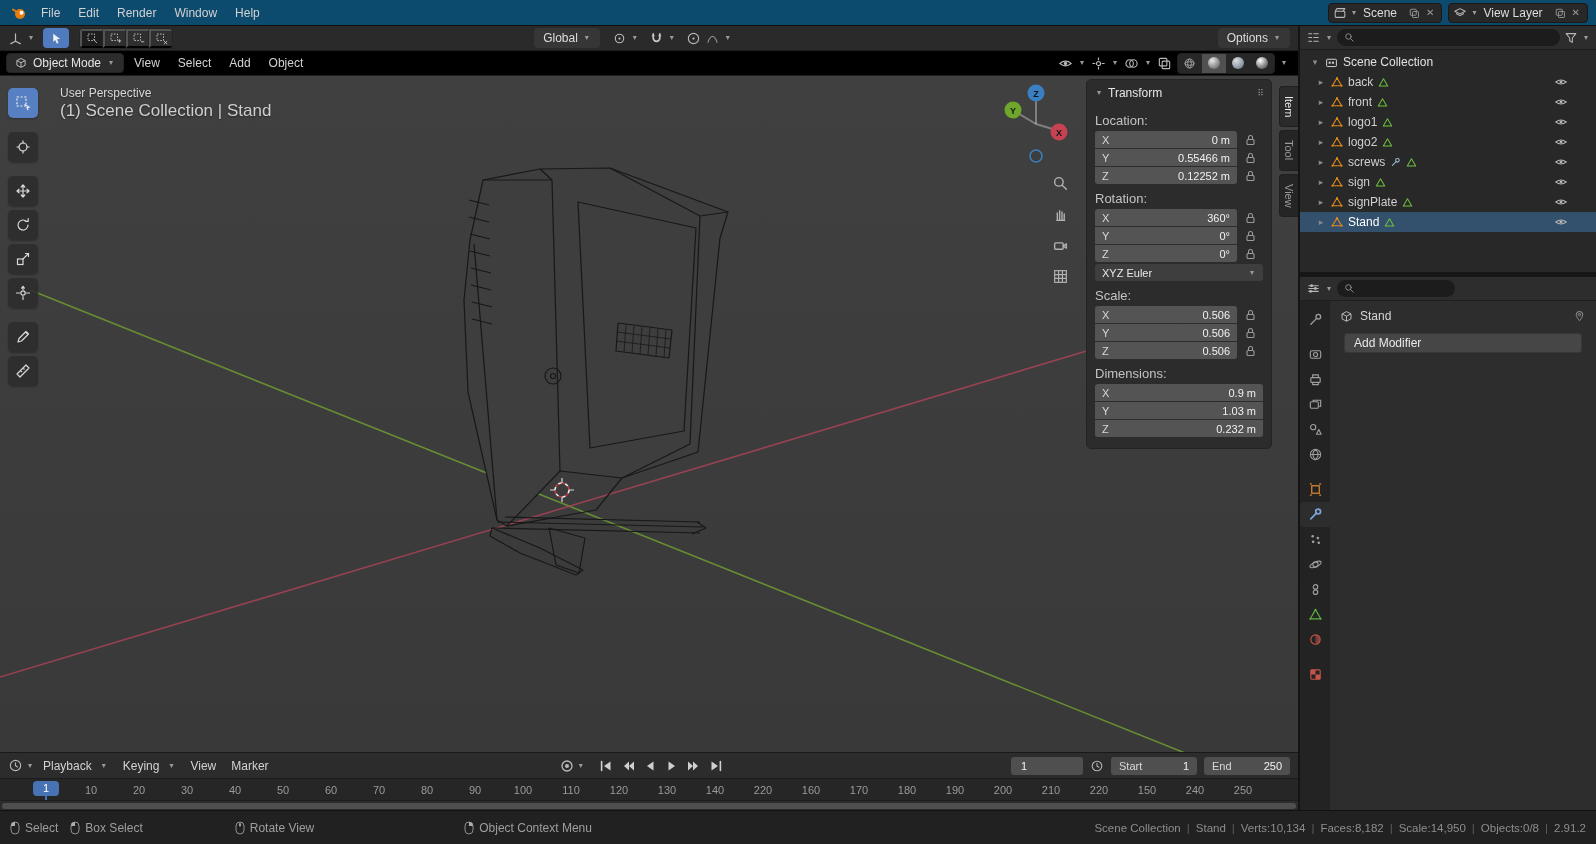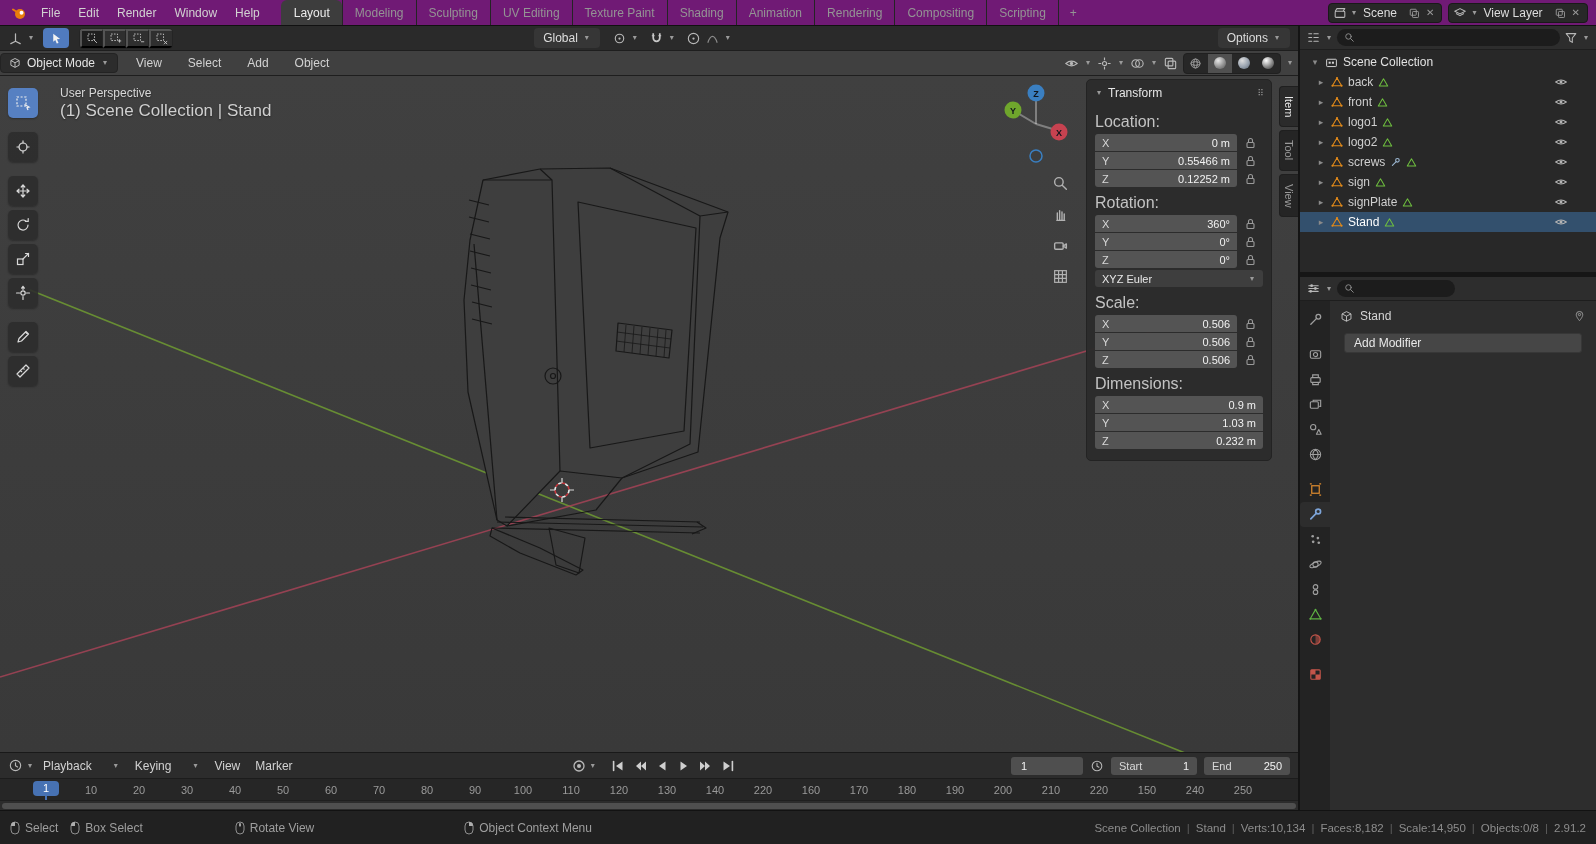--- a/index.html
+++ b/index.html
@@ -4,21 +4,21 @@
 <style>
 *{box-sizing:border-box;margin:0;padding:0}
 html,body{width:1596px;height:844px;overflow:hidden}
 body{font-family:"Liberation Sans","DejaVu Sans",sans-serif;font-size:12px;color:#cfcfcf;background:#1d1d1d;cursor:default}
 .app{display:flex;flex-direction:column;width:100%;height:100%}
 .ic{display:inline-flex;align-items:center;justify-content:center;flex:none}
 .ic svg{display:block}
 .chev{font-size:8px;color:#9a9a9a;line-height:1;margin:0 2px;flex:none}
 
 
-.topbar{height:26px;display:flex;align-items:stretch;background:#701a75;border-bottom:1px solid #111;padding-left:6px}
+.topbar{height:26px;display:flex;align-items:stretch;background:#0c4a6e;border-bottom:1px solid #111;padding-left:6px}
 .logo{width:26px;display:flex;align-items:center;justify-content:center}
 .menu-item{display:flex;align-items:center;padding:0 9px;color:#d2d2d2}
 .workspaces{display:flex;margin-left:12px}
 .ws-tab{display:flex;align-items:center;padding:0 12px;color:#949494;border-left:1px solid #242424}
 .ws-tab.active{background:#3d3d3d;color:#ececec;border-radius:6px 6px 0 0;border-left-color:transparent}
 .ws-add{display:flex;align-items:center;padding:0 11px;color:#949494;border-left:1px solid #242424}
 .topbar-right{margin-left:auto;display:flex;align-items:center;gap:6px;padding-right:8px}
 .selector{display:flex;align-items:center;height:20px;background:#282828;border:1px solid #191919;border-radius:4px;padding:0 4px;gap:3px}
 .sel-label{color:#dddddd;padding:0 8px 0 2px;white-space:nowrap}
 .mini-x{color:#9a9a9a;font-size:10px;padding:0 3px}
@@ -32,21 +32,21 @@
 .toolsettings{height:25px;background:#2a2a2a;border-bottom:1px solid #1e1e1e;display:flex;align-items:center;padding:0 8px;gap:4px}
 .active-tool{width:26px;height:20px;background:#507bbf;border:none;border-radius:4px;display:flex;align-items:center;justify-content:center;margin-left:4px}
 .segmented{display:flex;background:#2f2f2f;border-radius:4px;overflow:hidden;margin-left:6px;border:1px solid #242424}
 .seg-btn{width:23px;height:19px;display:flex;align-items:center;justify-content:center;border-right:1px solid #242424;background:transparent}
 .seg-btn:last-child{border-right:none}
 .seg-btn.active{background:#1e1e1e}
 .sp1{flex:.85}.sp2{flex:1.15}
 .pill{display:flex;align-items:center;height:20px;background:#363636;border-radius:4px;padding:0 9px;gap:5px;color:#dddddd;white-space:nowrap}
 
 
-.vp-header{height:25px;background:#404040;border-bottom:1px solid #1e1e1e;display:flex;align-items:center;padding:0 0;gap:10px}
+.vp-header{height:25px;background:#000000;border-bottom:1px solid #1e1e1e;display:flex;align-items:center;padding:0 6px;gap:2px}
 .mode-btn{display:flex;align-items:center;height:20px;background:#2c2c2c;border:1px solid #232323;border-radius:4px;padding:0 8px;gap:6px;color:#e4e4e4;white-space:nowrap}
 .vph-menu{padding:0 8px;color:#d2d2d2}
 .vph-right{margin-left:auto;display:flex;align-items:center;gap:5px;padding-right:4px}
 .shade-group{display:flex;background:#272727;border-radius:4px;overflow:hidden;border:1px solid #202020}
 .shade-seg{width:24px;height:19px;display:flex;align-items:center;justify-content:center}
 .shade-seg.active{background:#505050}
 .ball{width:12px;height:12px;border-radius:50%}
 .ball.solid{background:radial-gradient(circle at 35% 30%,#e8e8e8,#8a8a8a 60%,#555)}
 .ball.material{background:radial-gradient(circle at 35% 30%,#ddd,#98a2ae 55%,#5a6570)}
 .ball.rendered{background:radial-gradient(circle at 35% 30%,#fff,#888 55%,#333)}
@@ -61,37 +61,37 @@
 .tool-btn.active{background:#5680c2}
 .tool-gap{height:6px}
 .nav-gizmo{position:absolute;right:222px;top:8px}
 .nav-buttons{position:absolute;right:226px;top:96px;display:flex;flex-direction:column;gap:8px}
 .nav-btn{width:23px;height:23px;display:flex;align-items:center;justify-content:center;opacity:.8}
 
 
 .n-panel{position:absolute;top:3px;right:26px;width:186px;background:rgba(43,43,43,.97);border:1px solid #232323;border-radius:5px;padding:0 8px 10px}
 .panel-header{height:26px;display:flex;align-items:center;gap:5px;color:#e6e6e6}
 .panel-grip{margin-left:auto;color:#8e8e8e;font-size:9px;letter-spacing:-1px}
-.section-label{font-size:16px;color:#c3c3c3;margin:7px 0 3px}
+.section-label{font-size:13px;color:#c3c3c3;margin:7px 0 3px}
 .field-row{display:flex;align-items:center;margin-bottom:1px}
 .num-field{flex:1;height:17px;background:#545454;display:flex;align-items:center;padding:0 7px;font-size:11px;color:#f1f1f1}
 .fields .field-row:first-of-type .num-field{border-radius:3px 3px 0 0}
 .fields .field-row:last-of-type .num-field{border-radius:0 0 3px 3px}
 .num-field .axis{color:#d8d8d8}
 .num-field .val{margin-left:auto}
 .lock{width:26px;display:flex;justify-content:center}
 .euler{height:17px;margin-top:2px;background:#3e3e3e;border-radius:3px;display:flex;align-items:center;padding:0 7px;font-size:11px;color:#e8e8e8}
 .euler .chev{margin-left:auto}
 .n-tabs{position:absolute;top:10px;right:0;display:flex;flex-direction:column;gap:3px}
 .n-tab{writing-mode:vertical-rl;padding:9px 3px;font-size:11px;background:rgba(34,34,34,.9);color:#9a9a9a;border:1px solid #1f1f1f;border-right:none;border-radius:4px 0 0 4px}
 .n-tab.active{background:#2b2b2b;color:#e9e9e9}
 
 
 .timeline-header{height:26px;background:#2c2c2c;border-top:1px solid #191919;display:flex;align-items:center;padding:0 8px;gap:3px}
-.tl-menu{padding:0 6px;color:#d2d2d2;display:flex;align-items:center;gap:20px;white-space:nowrap}
+.tl-menu{padding:0 6px;color:#d2d2d2;display:flex;align-items:center;gap:8px;white-space:nowrap}
 .transport{display:flex;align-items:center;gap:2px}
 .tr-btn{width:20px;height:18px;display:flex;align-items:center;justify-content:center;border-radius:3px;background:transparent;border:none}
 .frame-field{width:72px;height:18px;background:#4f4f4f;border-radius:3px;display:flex;align-items:center;padding:0 10px;color:#f2f2f2;font-size:11px}
 .range-field{width:86px;height:18px;background:#4f4f4f;border-radius:3px;display:flex;align-items:center;justify-content:space-between;padding:0 8px;color:#f2f2f2;font-size:11px}
 .range-field .rl{color:#d8d8d8}
 .timeline-ruler{height:22px;background:#262626;position:relative;border-top:1px solid #1c1c1c}
 .ticks{position:absolute;left:65px;right:29px;top:0;bottom:0;display:flex;justify-content:center;align-items:center}
 .tick{width:48px;text-align:center;color:#9a9a9a;font-size:11px}
 .playhead{position:absolute;left:33px;top:2px;bottom:0;width:26px}
 .ph-pill{display:block;height:15px;background:#4772b3;border-radius:4px;color:#fff;font-size:11px;text-align:center;line-height:15px}
@@ -151,33 +151,20 @@
           <circle cx="9" cy="9" r="5" fill="#e87d0d"></circle>
           <circle cx="10.5" cy="7.8" r="2" fill="#fff"></circle>
           <path d="M2 4.5 L7.5 8" stroke="#e87d0d" stroke-width="2" stroke-linecap="round"></path>
         </svg>
     </span>
     <span class="menu-item">File</span>
       <span class="menu-item">Edit</span>
       <span class="menu-item">Render</span>
       <span class="menu-item">Window</span>
       <span class="menu-item">Help</span>
-    <div class="workspaces">
-      <div class="ws-tab active">Layout</div>
-        <div class="ws-tab">Modeling</div>
-        <div class="ws-tab">Sculpting</div>
-        <div class="ws-tab">UV Editing</div>
-        <div class="ws-tab">Texture Paint</div>
-        <div class="ws-tab">Shading</div>
-        <div class="ws-tab">Animation</div>
-        <div class="ws-tab">Rendering</div>
-        <div class="ws-tab">Compositing</div>
-        <div class="ws-tab">Scripting</div>
-      <div class="ws-add">+</div>
-    </div>
     <div class="topbar-right">
       <div class="selector">
         <span class="ic">
           <svg width="14" height="14" viewBox="0 0 16 16">
               <g stroke="#b8b8b8" fill="none" stroke-width="1.2" stroke-linejoin="round">
                 <rect x="2.5" y="6" width="11" height="7" rx="1"></rect>
                 <path d="M2.5 6 l2 -3 h9 l-2 3"></path>
               </g>
             </svg>
         </span>

